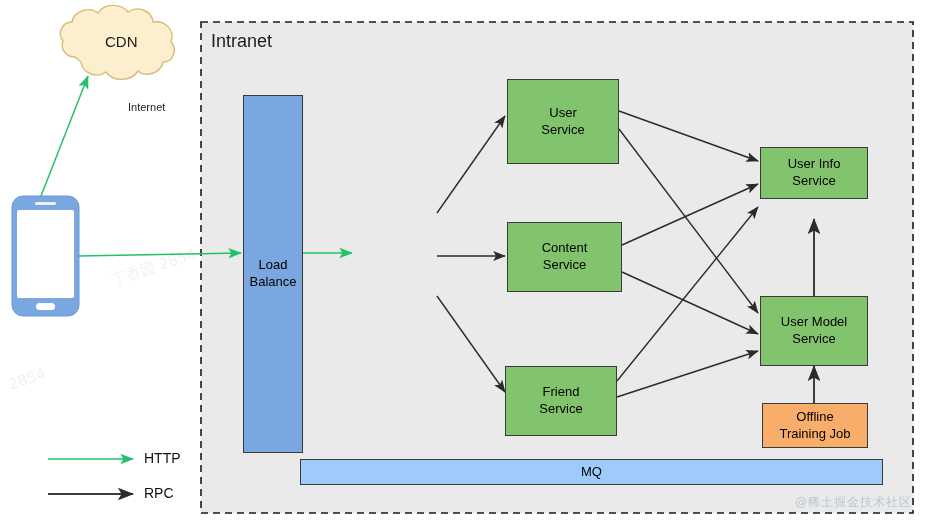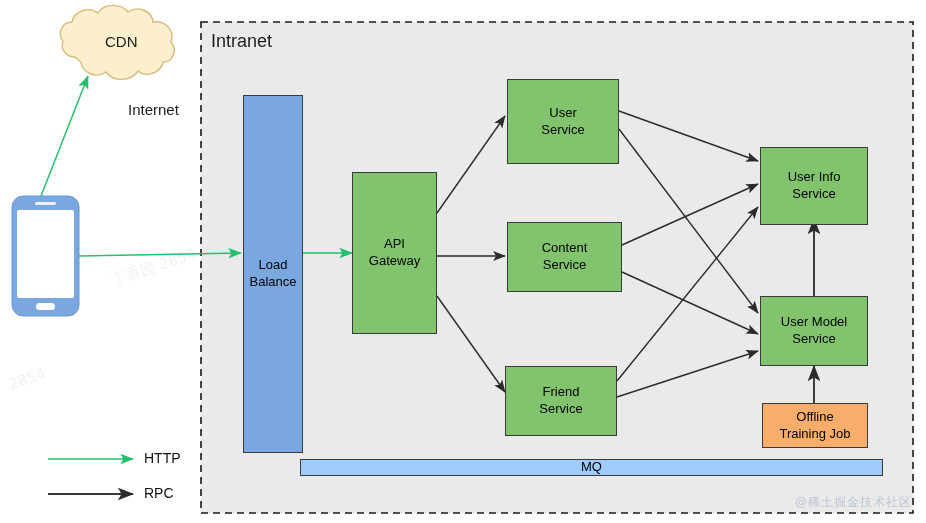--- a/index.html
+++ b/index.html
@@ -153,37 +153,31 @@
     <line x1="814" y1="296" x2="814" y2="219" stroke="#2b2b2b" stroke-width="1.8" marker-end="url(#arrowDark)"></line>
 
     <line x1="814" y1="403" x2="814" y2="366" stroke="#2b2b2b" stroke-width="1.8" marker-end="url(#arrowDark)"></line>
 
     <line x1="48" y1="459" x2="133" y2="459" stroke="#22c06b" stroke-width="1.5" marker-end="url(#arrowGreen)"></line>
     <line x1="48" y1="494" x2="133" y2="494" stroke="#3a3a3a" stroke-width="1.8" marker-end="url(#arrowDark)"></line>
   </svg>
 
   <div class="plainlabel" style="left:95px; top:33px; font-size:15px;margin-left:10px;">CDN</div>
 
-  <div class="plainlabel" style="left:128px; top:101px; font-size:15px;">Internet</div>
+  <div class="plainlabel" style="left:128px; top:101px; font-size:11px;">Internet</div>
 
   <div class="plainlabel" style="left:211px; top:31px; font-size:18px;">Intranet</div>
 
   <div class="node blue" style="left:243px; top:75px; width:60px; height:358px;">
     <div>
       <span>Load</span>
       <span>Balance</span>
     </div>
   </div>
 
-  <div class="node green" style="left:352px; top:172px; width:85px; height:162px;">
-    <div>
-      <span>API</span>
-      <span>Gateway</span>
-    </div>
-  </div>
 
   <div class="node green" style="left:507px; top:79px; width:112px; height:85px;">
     <div>
       <span>User</span>
       <span>Service</span>
     </div>
   </div>
 
   <div class="node green" style="left:507px; top:222px; width:115px; height:70px;">
     <div>
@@ -192,42 +186,42 @@
     </div>
   </div>
 
   <div class="node green" style="left:505px; top:366px; width:112px; height:70px;">
     <div>
       <span>Friend</span>
       <span>Service</span>
     </div>
   </div>
 
-  <div class="node green" style="left:760px; top:147px; width:108px; height:78px;">
+  <div class="node green" style="left:760px; top:147px; width:108px; height:52px;">
     <div>
       <span>User Info</span>
       <span>Service</span>
     </div>
   </div>
 
   <div class="node green" style="left:760px; top:296px; width:108px; height:70px;">
     <div>
       <span>User Model</span>
       <span>Service</span>
     </div>
   </div>
 
   <div class="node orange" style="left:762px; top:403px; width:106px; height:45px;">
     <div>
       <span>Offline</span>
       <span>Training Job</span>
     </div>
   </div>
 
-  <div class="node mqblue" style="left:300px; top:459px; width:583px; height:17px;">
+  <div class="node mqblue" style="left:300px; top:459px; width:583px; height:26px;">
     <span>MQ</span>
   </div>
 
   <div class="legend-text" style="left:144px; top:450px;">HTTP</div>
   <div class="legend-text" style="left:144px; top:485px;">RPC</div>
 
   <div id="watermark">@稀土掘金技术社区</div>
 
 </div>
 

